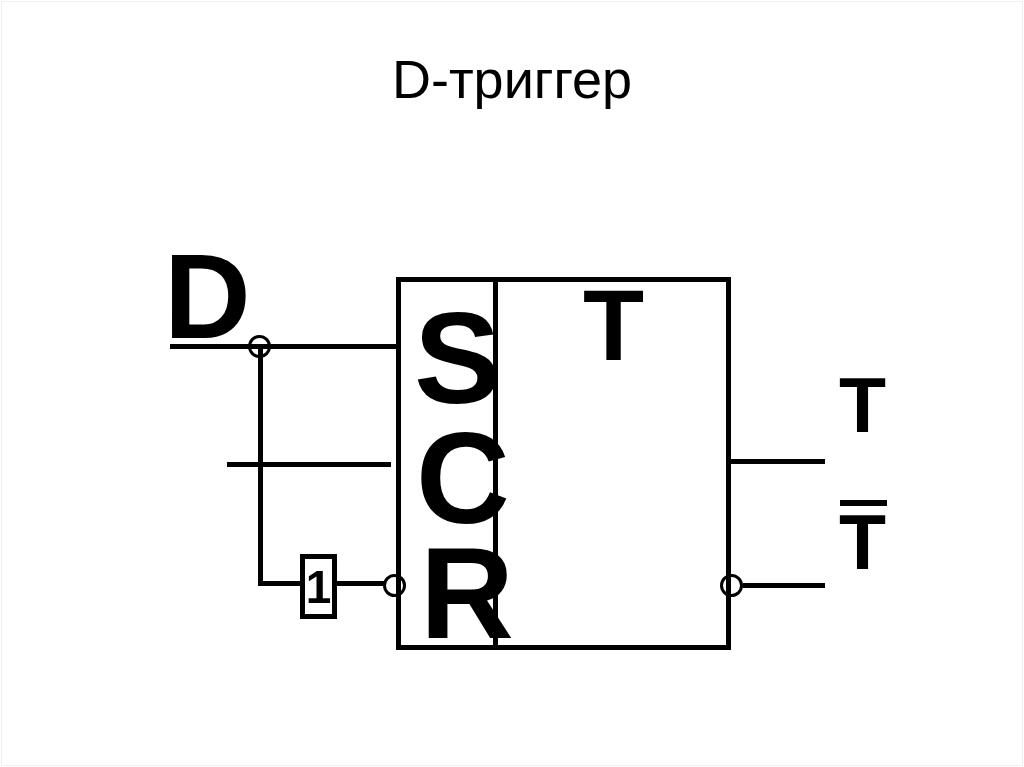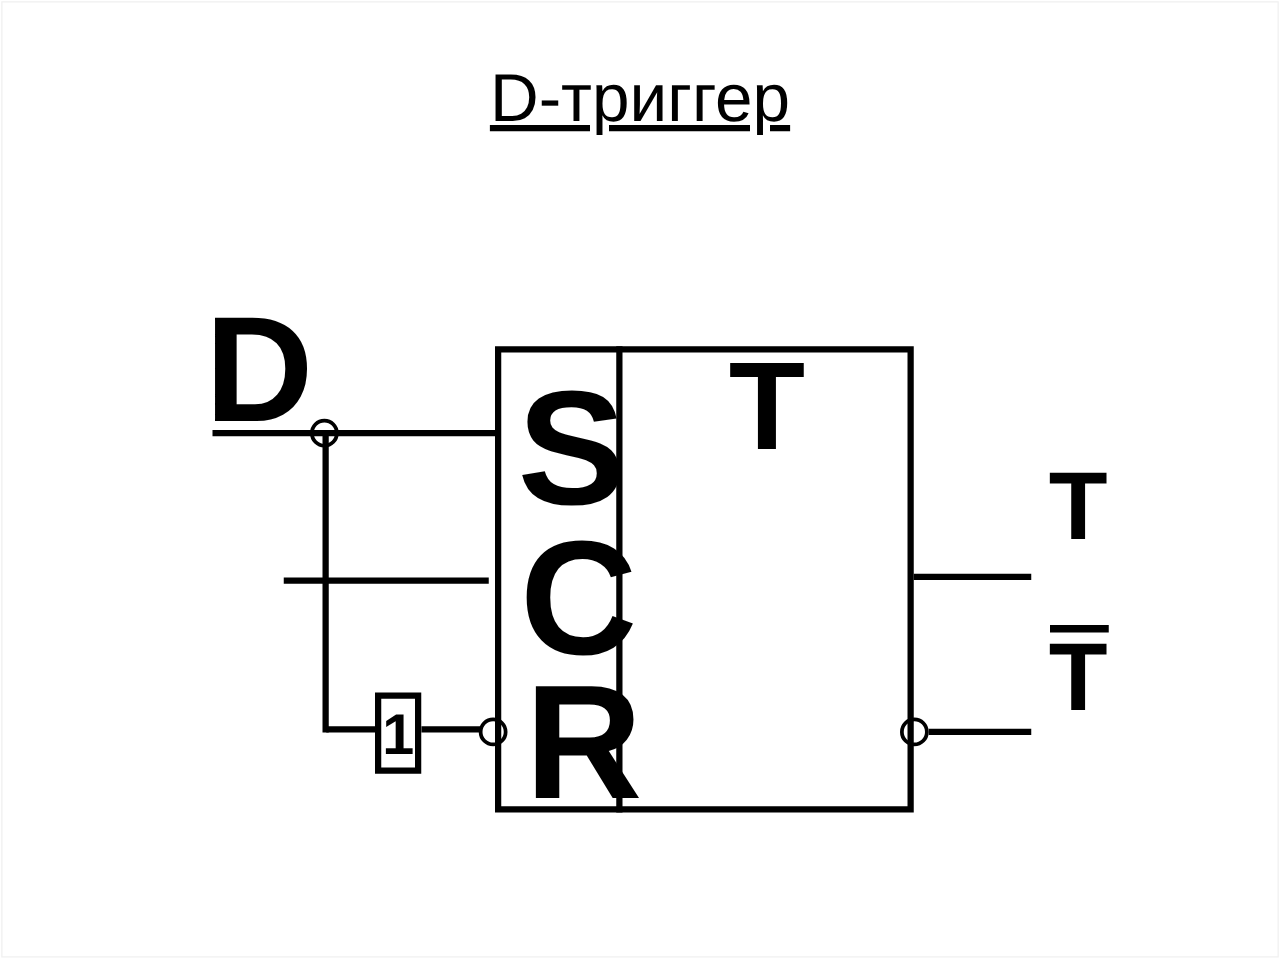--- a/index.html
+++ b/index.html
@@ -9,21 +9,21 @@
     font-family:"Liberation Sans","DejaVu Sans",sans-serif;
     color:#000000;
   }
   .slide-frame{
     position:absolute;left:1px;top:1px;right:1px;bottom:1px;
     border:1px solid #f0f0f0;pointer-events:none;
   }
   .title{
     position:absolute;left:0;top:52px;width:100%;
     text-align:center;font-size:54px;font-weight:400;line-height:1;
-    color:#000000;letter-spacing:0px;text-decoration:underline;
+    color:#000000;letter-spacing:0px;
   }
   .wire{position:absolute;background:#000000;}
   .box{position:absolute;border:5px solid #000000;background:transparent;box-sizing:border-box;}
   .node{
     position:absolute;width:23px;height:23px;box-sizing:border-box;
     border:3px solid #000000;border-radius:50%;background:transparent;
   }
   .biglabel{
     position:absolute;line-height:1;font-weight:700;color:#000000;
     white-space:nowrap;

